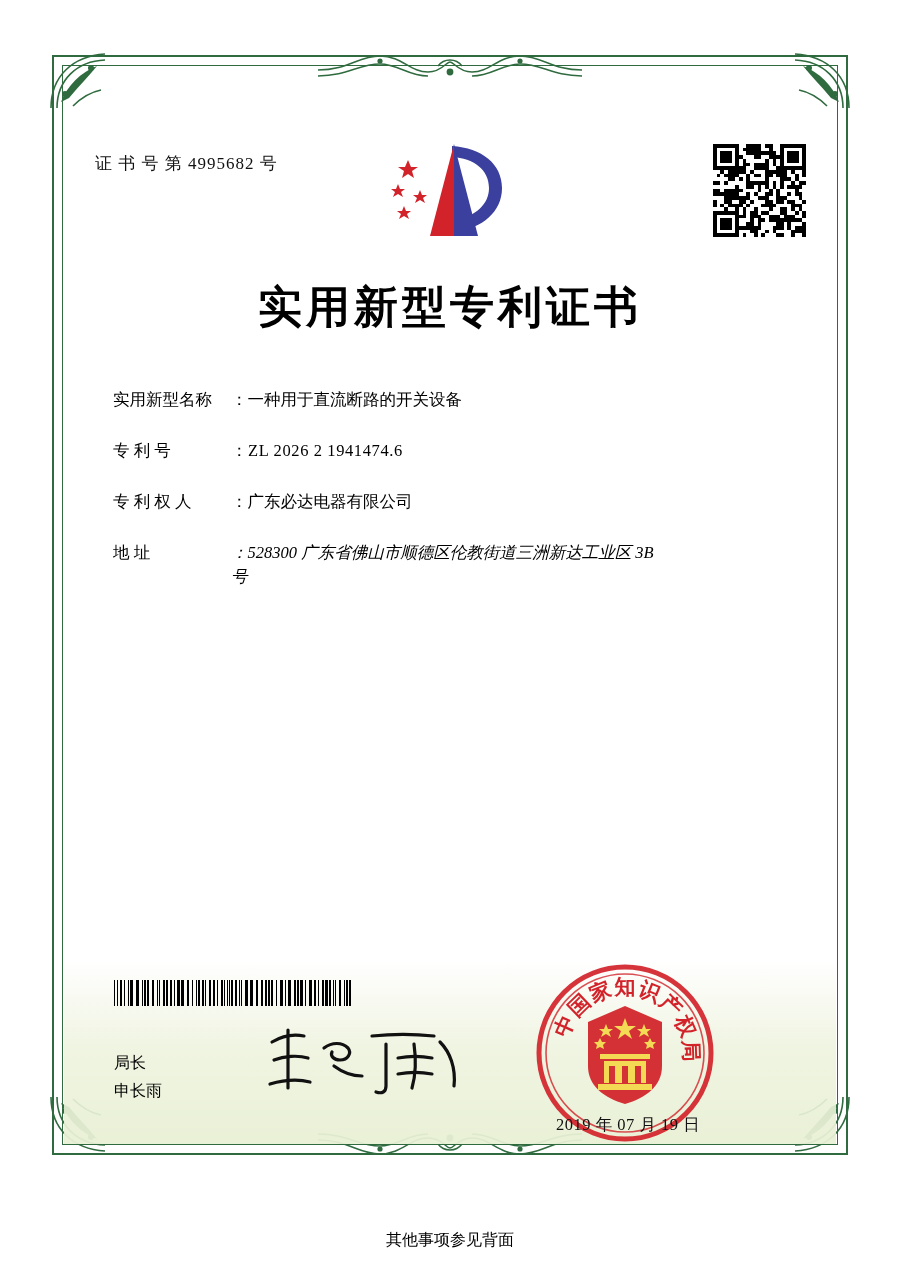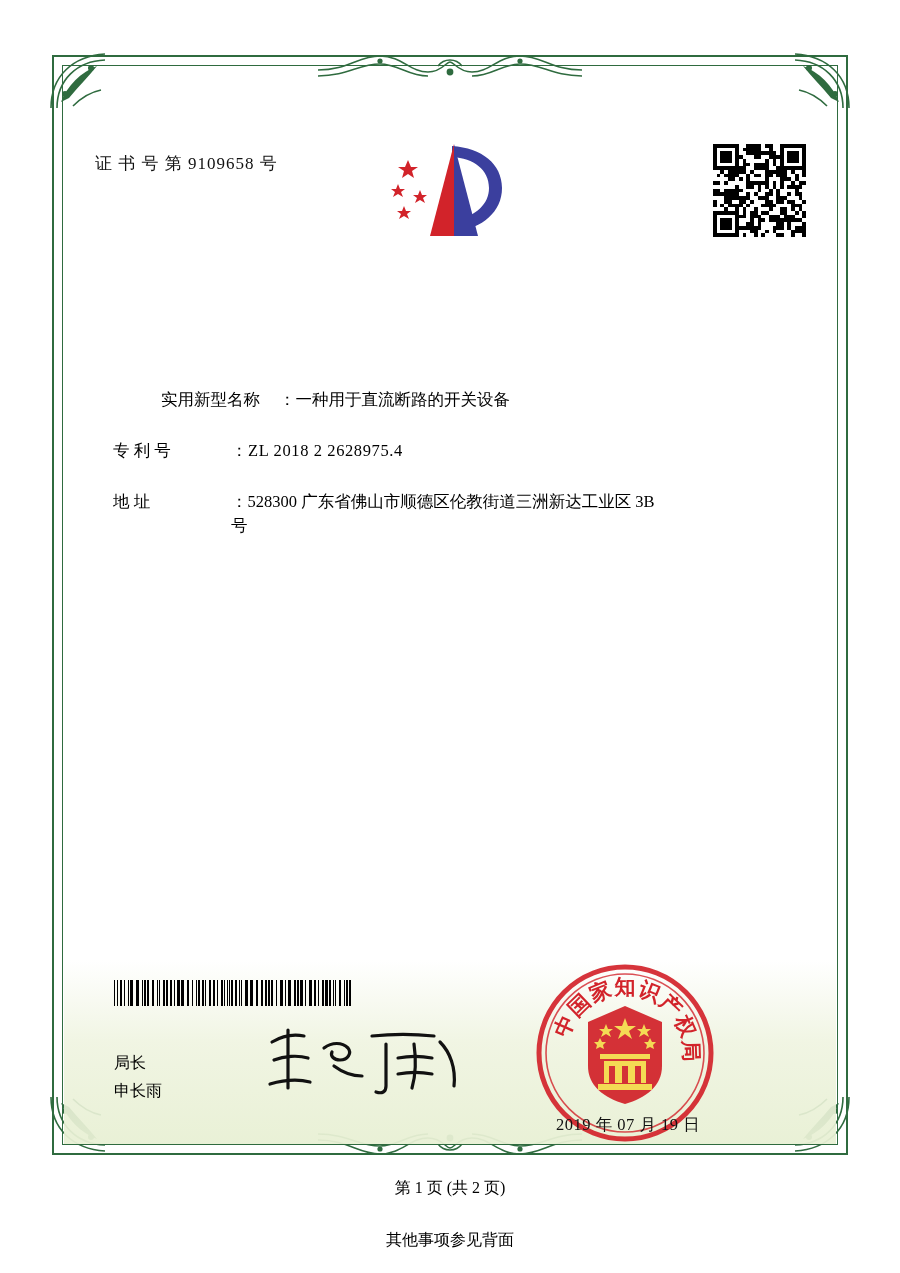--- a/index.html
+++ b/index.html
@@ -144,29 +144,29 @@
     margin-bottom: 27px;
     line-height: 1.45;
   }
   .flabel {
     width: 118px;
     flex: 0 0 118px;
     display: flex;
     justify-content: space-between;
     white-space: nowrap;
   }
-  .flabel.tight { letter-spacing: 0; display: block; margin-left: 48px; }
+  .flabel.tight { letter-spacing: 0; display: block; }
   .fvalue {
     flex: 1;
   }
   .fvalue.mono {
     font-family: "Liberation Serif", serif;
     letter-spacing: 0.6px;
   }
-  .addr-value { max-width: 430px; }
+  .addr-value { max-width: 430px; font-style: italic; }
 
   .frow-split {
     display: flex;
     align-items: flex-start;
     margin-bottom: 20px;
   }
   .split-left { display: flex; width: 355px; }
   .split-right { display: flex; }
   .split-right .flabel { width: 110px; flex: 0 0 110px; }
 
@@ -338,21 +338,21 @@
         <path d="M120 14 C126 6 138 6 144 14"></path>
       </g>
       <circle cx="132" cy="20" r="3.4" fill="#2f6b3f"></circle>
       <circle cx="62" cy="9" r="2.6" fill="#2f6b3f"></circle>
       <circle cx="202" cy="9" r="2.6" fill="#2f6b3f"></circle>
     </svg>
   </div>
 
   <div class="tint"></div>
 
-  <div class="cert-no">证 书 号 第 9109658 号</div>
+  <div class="cert-no">证 书 号 第 4995682 号</div>
 
   <div class="logo">
     <svg width="122" height="104" viewBox="0 0 122 104">
       <path d="M62 6 C92 8 112 24 112 48 C112 72 92 88 66 92 L66 80 C86 76 99 64 99 48 C99 30 84 18 62 17 Z" fill="#3b3f9e"></path>
       <path d="M64 4 L64 96 L40 96 Z" fill="#d2232a"></path>
       <path d="M64 4 L64 96 L88 96 Z" fill="#3b3f9e"></path>
       <g fill="#d2232a">
         <polygon points="18,20 21,27 28,27 22,31 24,38 18,34 12,38 14,31 8,27 15,27"></polygon>
         <polygon points="8,44 10,49 15,49 11,52 13,57 8,54 3,57 5,52 1,49 6,49"></polygon>
         <polygon points="14,66 16,71 21,71 17,74 19,79 14,76 9,79 11,74 7,71 12,71"></polygon>
@@ -984,35 +984,40 @@
         <i></i>
         <i style="background: transparent;"></i>
         <i style="background: transparent;"></i>
         <i></i>
         <i style="background: transparent;"></i>
         <i style="background: transparent;"></i>
         <i></i>
       </div>
   </div>
 
+  <div class="title">实用新型专利证书</div>
 
   <div class="fields">
 
     <div class="frow">
       <span class="flabel tight">实用新型名称</span>
       <span class="fvalue">：<span>一种用于直流断路的开关设备</span></span>
     </div>
 
 
     <div class="frow">
       <span class="flabel">专 利 号</span>
-      <span class="fvalue mono">：<span>ZL 2018 2 2628975.4</span></span>
+      <span class="fvalue mono">：<span>ZL 2026 2 1941474.6</span></span>
     </div>
 
 
+    <div class="frow">
+      <span class="flabel">专 利 权 人</span>
+      <span class="fvalue">：<span>广东必达电器有限公司</span></span>
+    </div>
 
     <div class="frow">
       <span class="flabel">地 址</span>
       <span class="fvalue addr-value">：<span>528300 广东省佛山市顺德区伦教街道三洲新达工业区 3B 号</span></span>
     </div>
 
 
   </div>
 
   <div class="paras">
@@ -1138,16 +1143,15 @@
         <text x="91" y="32" text-anchor="middle" transform="rotate(22 91 91)">识</text>
         <text x="91" y="32" text-anchor="middle" transform="rotate(44 91 91)">产</text>
         <text x="91" y="32" text-anchor="middle" transform="rotate(66 91 91)">权</text>
         <text x="91" y="32" text-anchor="middle" transform="rotate(88 91 91)">局</text>
         <text x="91" y="32" text-anchor="middle" transform="rotate(-66 91 91)">中</text>
       </g>
     </svg>
   </div>
   <div class="seal-date">2019 年 07 月 19 日</div>
 
-  <div class="page-num">第 1 页 (共 2 页)</div>
   <div class="footer-note">其他事项参见背面</div>
 
 </div>
 
 </body></html>

